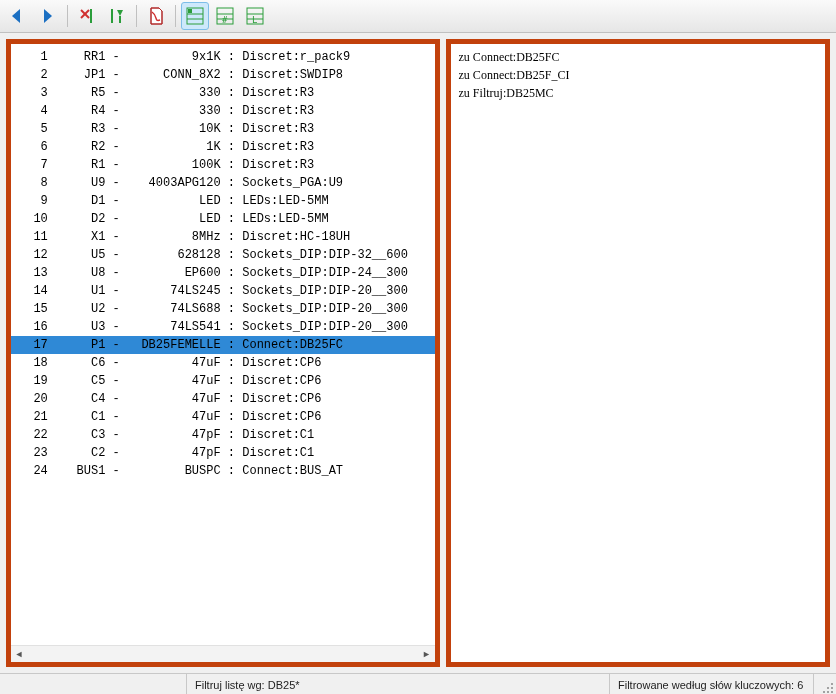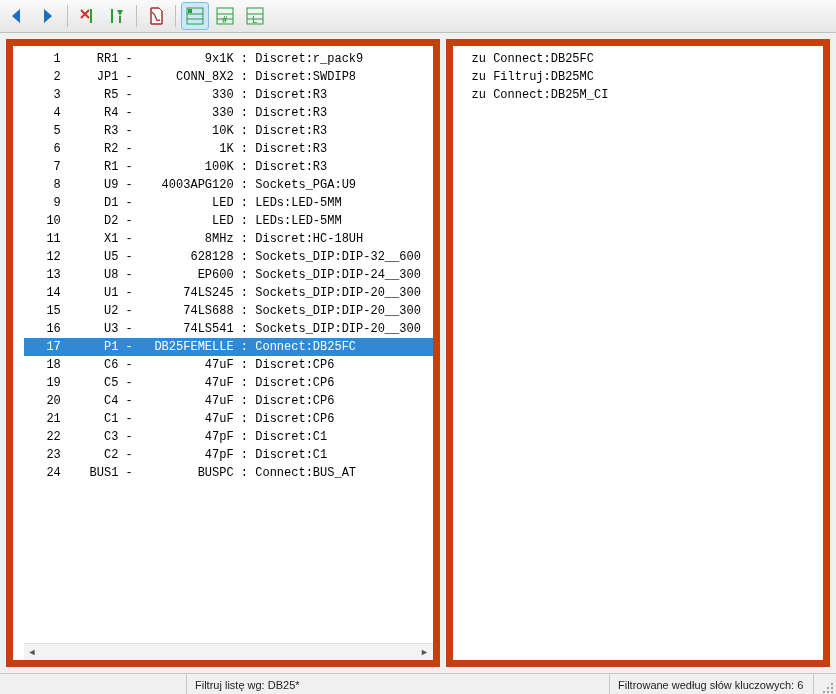--- a/index.html
+++ b/index.html
@@ -44,25 +44,24 @@
   svg { display: block; }
   .workspace {
     display: flex;
     height: calc(100% - 32px - 22px);
     padding: 6px;
     gap: 6px;
     box-sizing: border-box;
   }
   .panel {
     background: #fff;
-    border: 7px solid #c2410c;
+    border: 5px solid #c2410c;
     box-sizing: border-box;
     position: relative;
     overflow: hidden;
-    padding-left: 11px;
   }
   .panel-left {
     flex: 1 1 53%;
     display: flex;
     flex-direction: column;
   }
   .panel-right {
     flex: 1 1 47%;
   }
   .listing {
@@ -74,21 +73,21 @@
     color: #000;
     padding: 4px 0;
     white-space: pre;
   }
   .row {
     padding: 0 8px;
     height: 18px;
   }
   .row.selected {
     background: #2f89d6;
-    color: #ffffff;
+    color: #000000;
   }
   .scroll-h {
     height: 16px;
     border-top: 1px solid #e1e1e1;
     background: #f3f3f3;
     display: flex;
     align-items: center;
   }
   .sc-btn {
     width: 16px;
@@ -99,21 +98,21 @@
     color: #555;
     font-size: 9px;
     cursor: pointer;
   }
   .sc-track {
     flex: 1;
     height: 16px;
     position: relative;
   }
   .right-content {
-    font-family: Liberation Mono, monospace;
+    font-family: Liberation Serif, serif;
     font-size: 12px;
     line-height: 18px;
     color: #000;
     padding: 4px 8px;
     white-space: pre;
   }
   .statusbar {
     height: 22px;
     background: #f0f0f0;
     border-top: 1px solid #c8c8c8;
@@ -206,21 +205,21 @@
 <div class="workspace">
   <div class="panel panel-left">
     <div class="listing" id="listing"><div class="row">   1     RR1 -          9x1K : Discret:r_pack9</div><div class="row">   2     JP1 -      CONN_8X2 : Discret:SWDIP8</div><div class="row">   3      R5 -           330 : Discret:R3</div><div class="row">   4      R4 -           330 : Discret:R3</div><div class="row">   5      R3 -           10K : Discret:R3</div><div class="row">   6      R2 -            1K : Discret:R3</div><div class="row">   7      R1 -          100K : Discret:R3</div><div class="row">   8      U9 -    4003APG120 : Sockets_PGA:U9</div><div class="row">   9      D1 -           LED : LEDs:LED-5MM</div><div class="row">  10      D2 -           LED : LEDs:LED-5MM</div><div class="row">  11      X1 -          8MHz : Discret:HC-18UH</div><div class="row">  12      U5 -        628128 : Sockets_DIP:DIP-32__600</div><div class="row">  13      U8 -         EP600 : Sockets_DIP:DIP-24__300</div><div class="row">  14      U1 -       74LS245 : Sockets_DIP:DIP-20__300</div><div class="row">  15      U2 -       74LS688 : Sockets_DIP:DIP-20__300</div><div class="row">  16      U3 -       74LS541 : Sockets_DIP:DIP-20__300</div><div class="row selected">  17      P1 -   DB25FEMELLE : Connect:DB25FC</div><div class="row">  18      C6 -          47uF : Discret:CP6</div><div class="row">  19      C5 -          47uF : Discret:CP6</div><div class="row">  20      C4 -          47uF : Discret:CP6</div><div class="row">  21      C1 -          47uF : Discret:CP6</div><div class="row">  22      C3 -          47pF : Discret:C1</div><div class="row">  23      C2 -          47pF : Discret:C1</div><div class="row">  24    BUS1 -         BUSPC : Connect:BUS_AT</div></div>
     <div class="scroll-h">
       <div class="sc-btn">◄</div>
       <div class="sc-track"></div>
       <div class="sc-btn">►</div>
     </div>
   </div>
   <div class="panel panel-right">
-    <div class="right-content" id="matches"><div>zu Connect:DB25FC</div><div>zu Filtruj:DB25MC</div><div>zu Connect:DB25M_CI</div></div>
+    <div class="right-content" id="matches"><div>zu Connect:DB25FC</div><div>zu Connect:DB25F_CI</div><div>zu Filtruj:DB25MC</div></div>
   </div>
 </div>
 
 <div class="statusbar">
   <div class="status-cell status-left"></div>
   <div class="status-cell status-filter">Filtruj listę wg: DB25*</div>
   <div class="status-cell status-right">Filtrowane według słów kluczowych: 6</div>
   <div class="grip">
     <svg width="12" height="12">
       <circle cx="10" cy="2" r="1" fill="#888"></circle>

